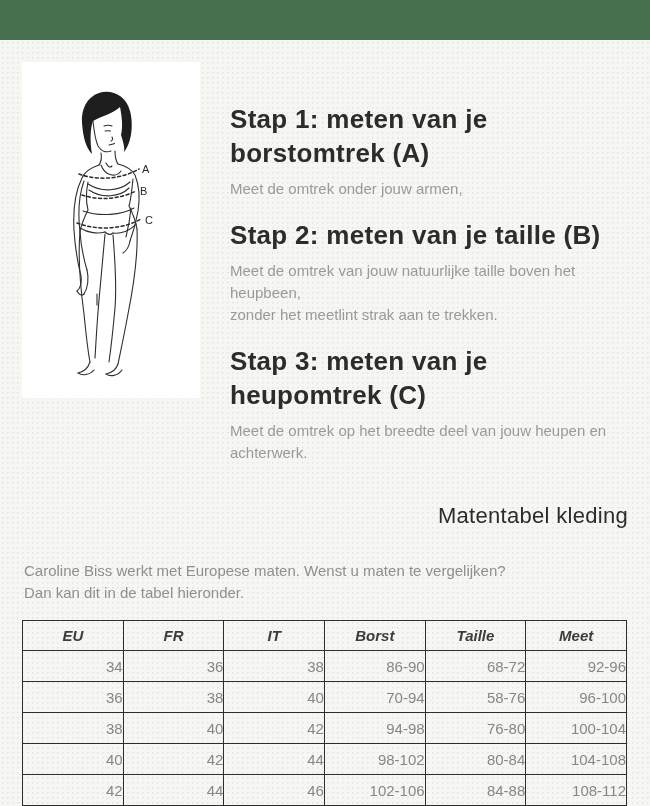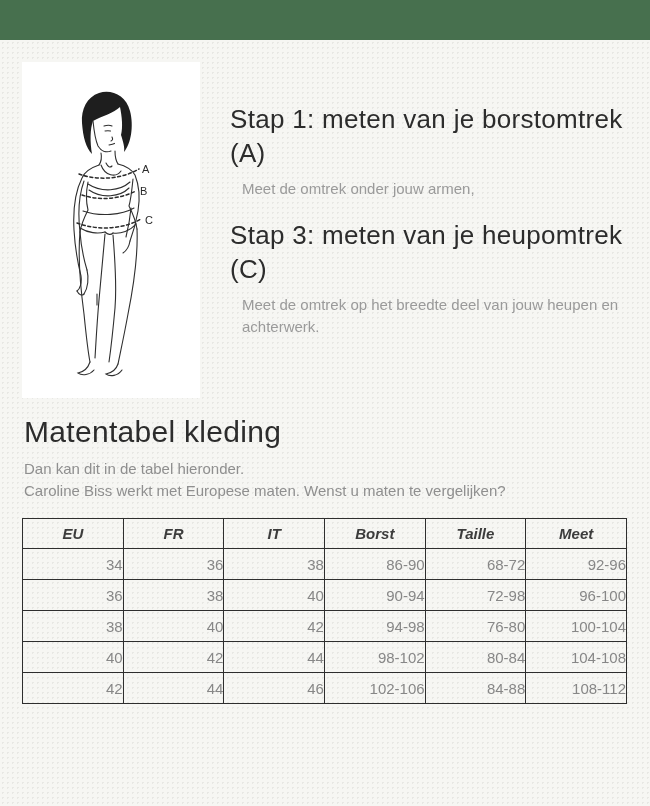--- a/index.html
+++ b/index.html
@@ -40,41 +40,42 @@
     background: #ffffff;
   }
   .steps {
     margin-left: 30px;
     padding-top: 40px;
     flex: 1 1 auto;
   }
   .step h2 {
     font-size: 26px;
     line-height: 34px;
-    font-weight: 400;
+    font-weight: 700;
     letter-spacing: 0.3px;
     color: #2c2c2c;
     margin: 0 0 8px 0;
   }
   .step .desc {
     font-size: 15px;
     line-height: 22px;
     color: #9a9a9a;
-    margin: 0 0 18px 12px;
+    margin: 0 0 18px 0;
   }
   .step .desc span { display: block; }
   
   .table-section { margin-top: 16px; }
   .table-section h1 {
-    font-size: 30px;
+    font-size: 22px;
     line-height: 36px;
     font-weight: 400;
     letter-spacing: 0.3px;
     color: #2c2c2c;
-    margin: 0 0 8px 2px;
+    margin: 0 0 26px 2px;
+    text-align: right;
   }
   .intro {
     font-size: 15px;
     line-height: 22px;
     color: #8f8f8f;
     margin: 0 0 16px 2px;
   }
   .intro span { display: block; }
   table.size-table {
     width: 605px;
@@ -178,34 +179,41 @@
       </div>
 
       <div class="steps">
         <div class="step">
           <h2>Stap 1: meten van je borstomtrek (A)</h2>
           <p class="desc">
             <span>Meet de omtrek onder jouw armen,</span>
           </p>
         </div>
         <div class="step">
+          <h2>Stap 2: meten van je taille (B)</h2>
+          <p class="desc">
+            <span>Meet de omtrek van jouw natuurlijke taille boven het heupbeen,</span>
+            <span>zonder het meetlint strak aan te trekken.</span>
+          </p>
+        </div>
+        <div class="step">
           <h2>Stap 3: meten van je heupomtrek (C)</h2>
           <p class="desc">
             <span>Meet de omtrek op het breedte deel van jouw heupen en achterwerk.</span>
           </p>
         </div>
       </div>
 
     </section>
 
     <section class="table-section">
       <h1>Matentabel kleding</h1>
       <p class="intro">
+        <span>Caroline Biss werkt met Europese maten.  Wenst u maten te vergelijken?</span>
         <span>Dan kan dit in de tabel hieronder.</span>
-        <span>Caroline Biss werkt met Europese maten.  Wenst u maten te vergelijken?</span>
       </p>
       <table class="size-table">
         <thead>
           <tr>
               <th>EU</th>
               <th>FR</th>
               <th>IT</th>
               <th>Borst</th>
               <th>Taille</th>
               <th>Meet</th>
@@ -217,22 +225,22 @@
               <td>36</td>
               <td>38</td>
               <td>86-90</td>
               <td>68-72</td>
               <td>92-96</td>
             </tr>
             <tr>
               <td>36</td>
               <td>38</td>
               <td>40</td>
-              <td>90-94</td>
-              <td>72-98</td>
+              <td>70-94</td>
+              <td>58-76</td>
               <td>96-100</td>
             </tr>
             <tr>
               <td>38</td>
               <td>40</td>
               <td>42</td>
               <td>94-98</td>
               <td>76-80</td>
               <td>100-104</td>
             </tr>

